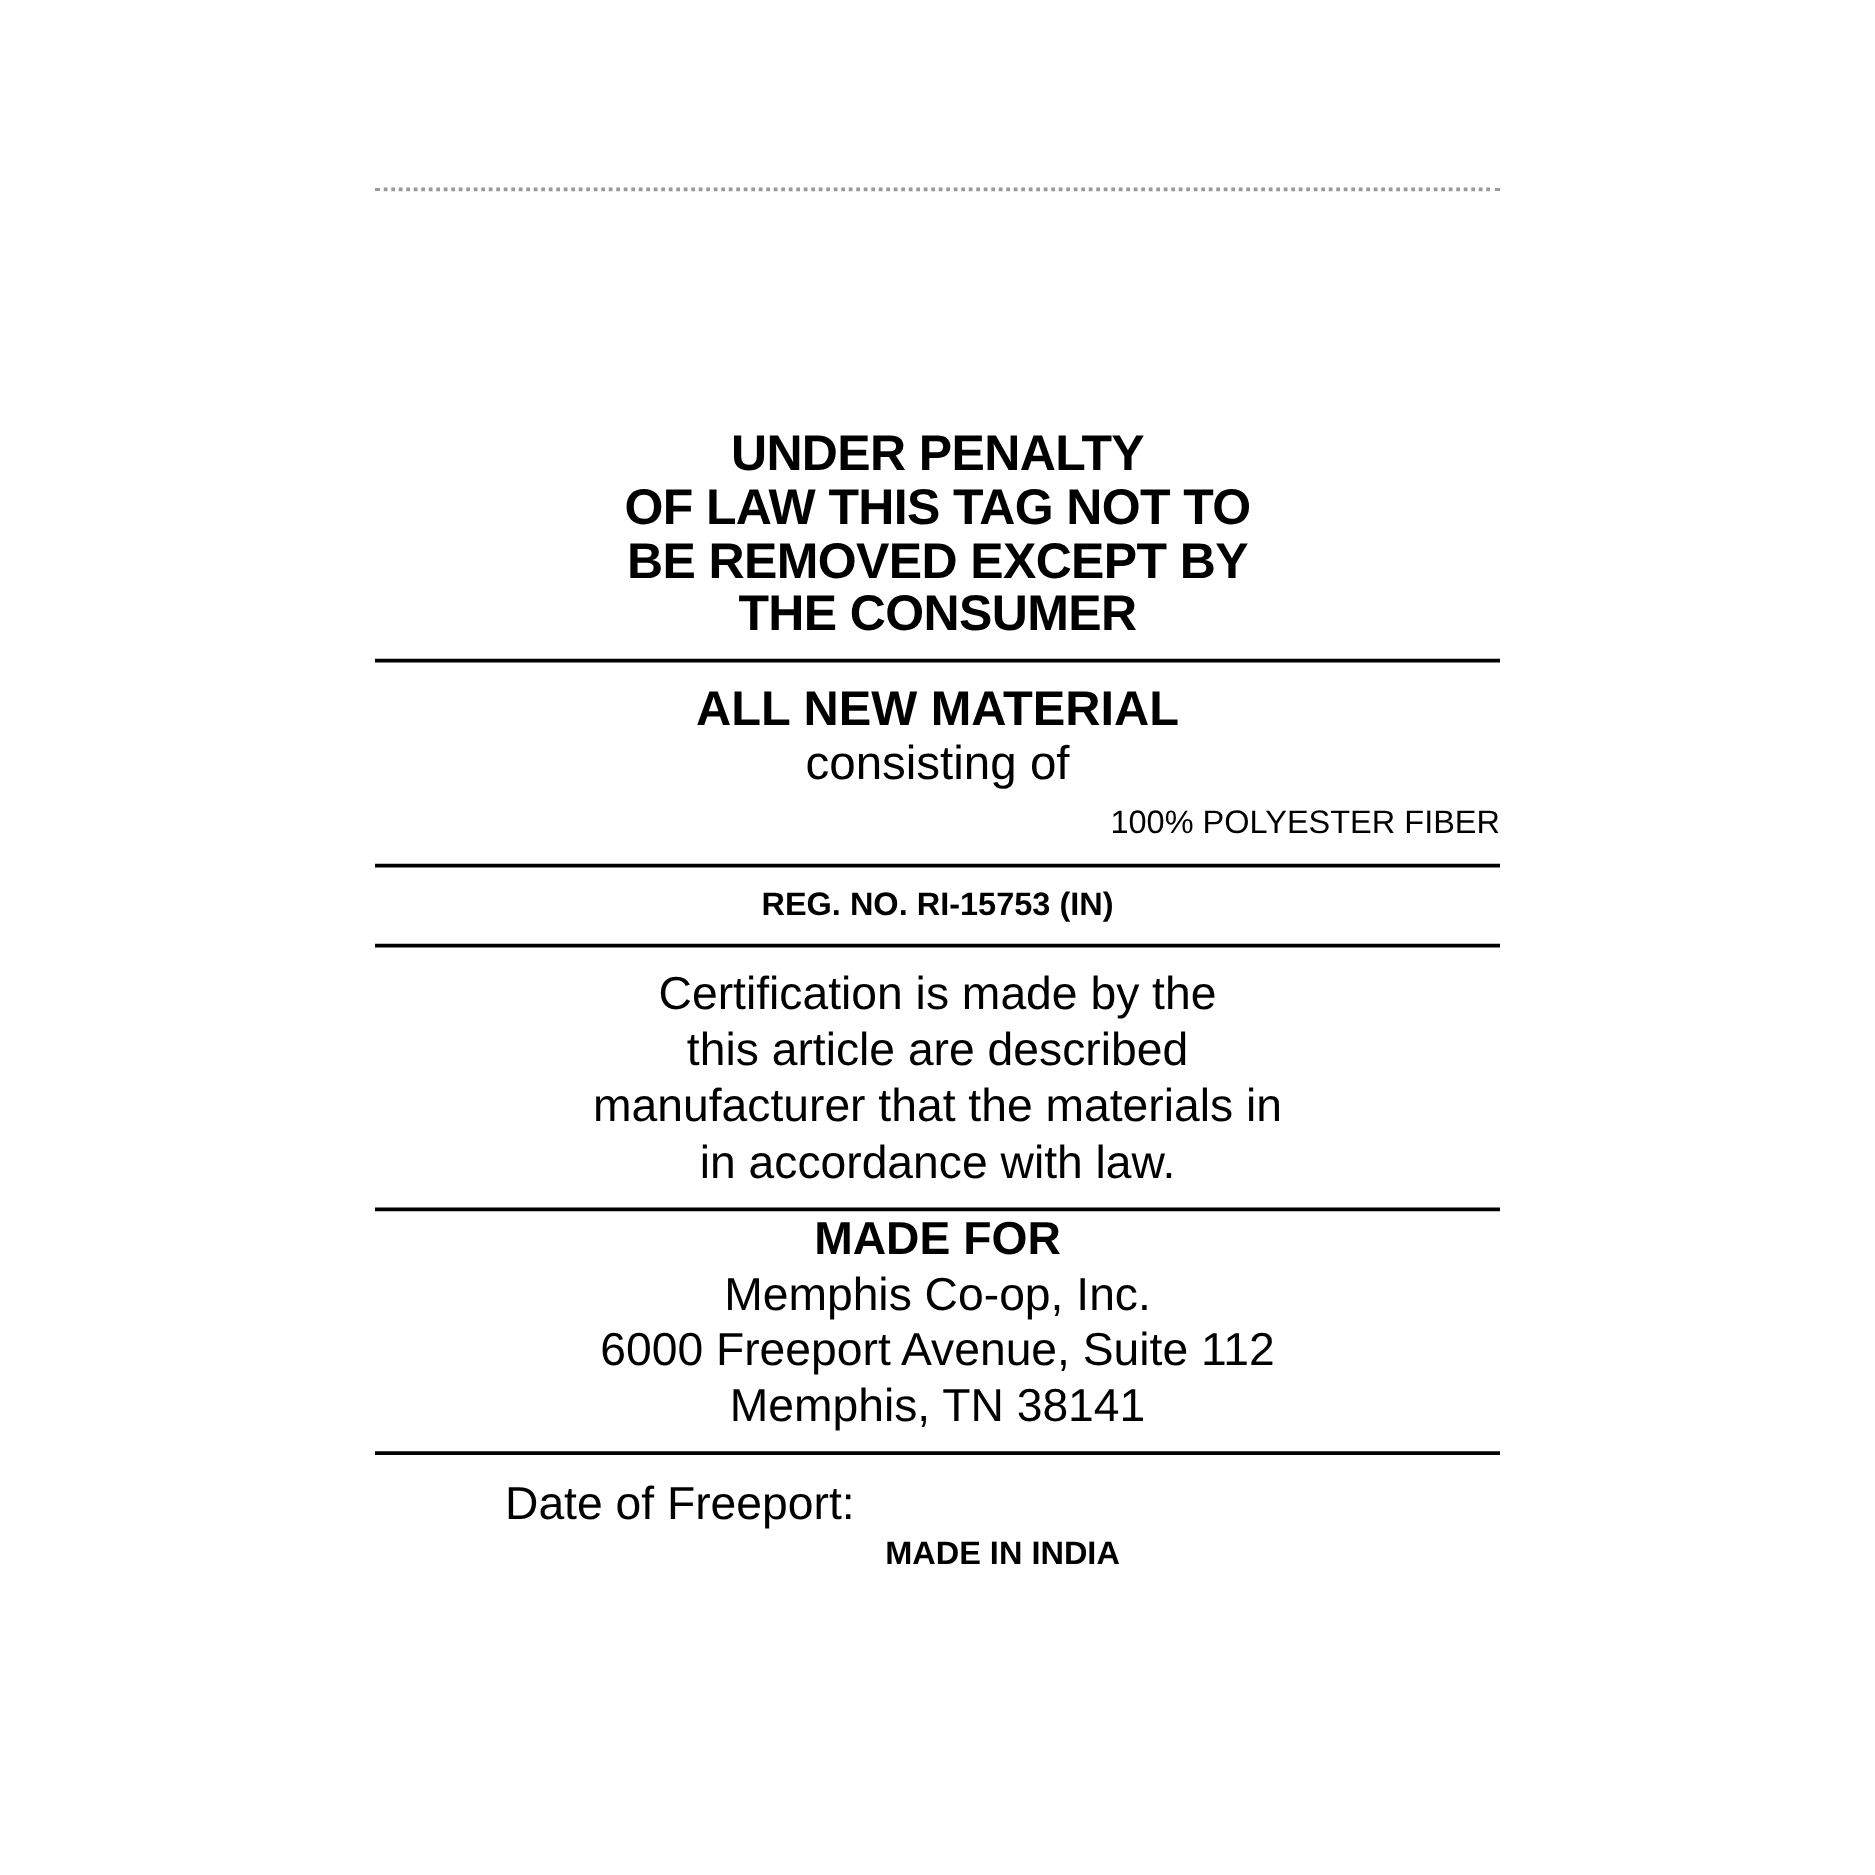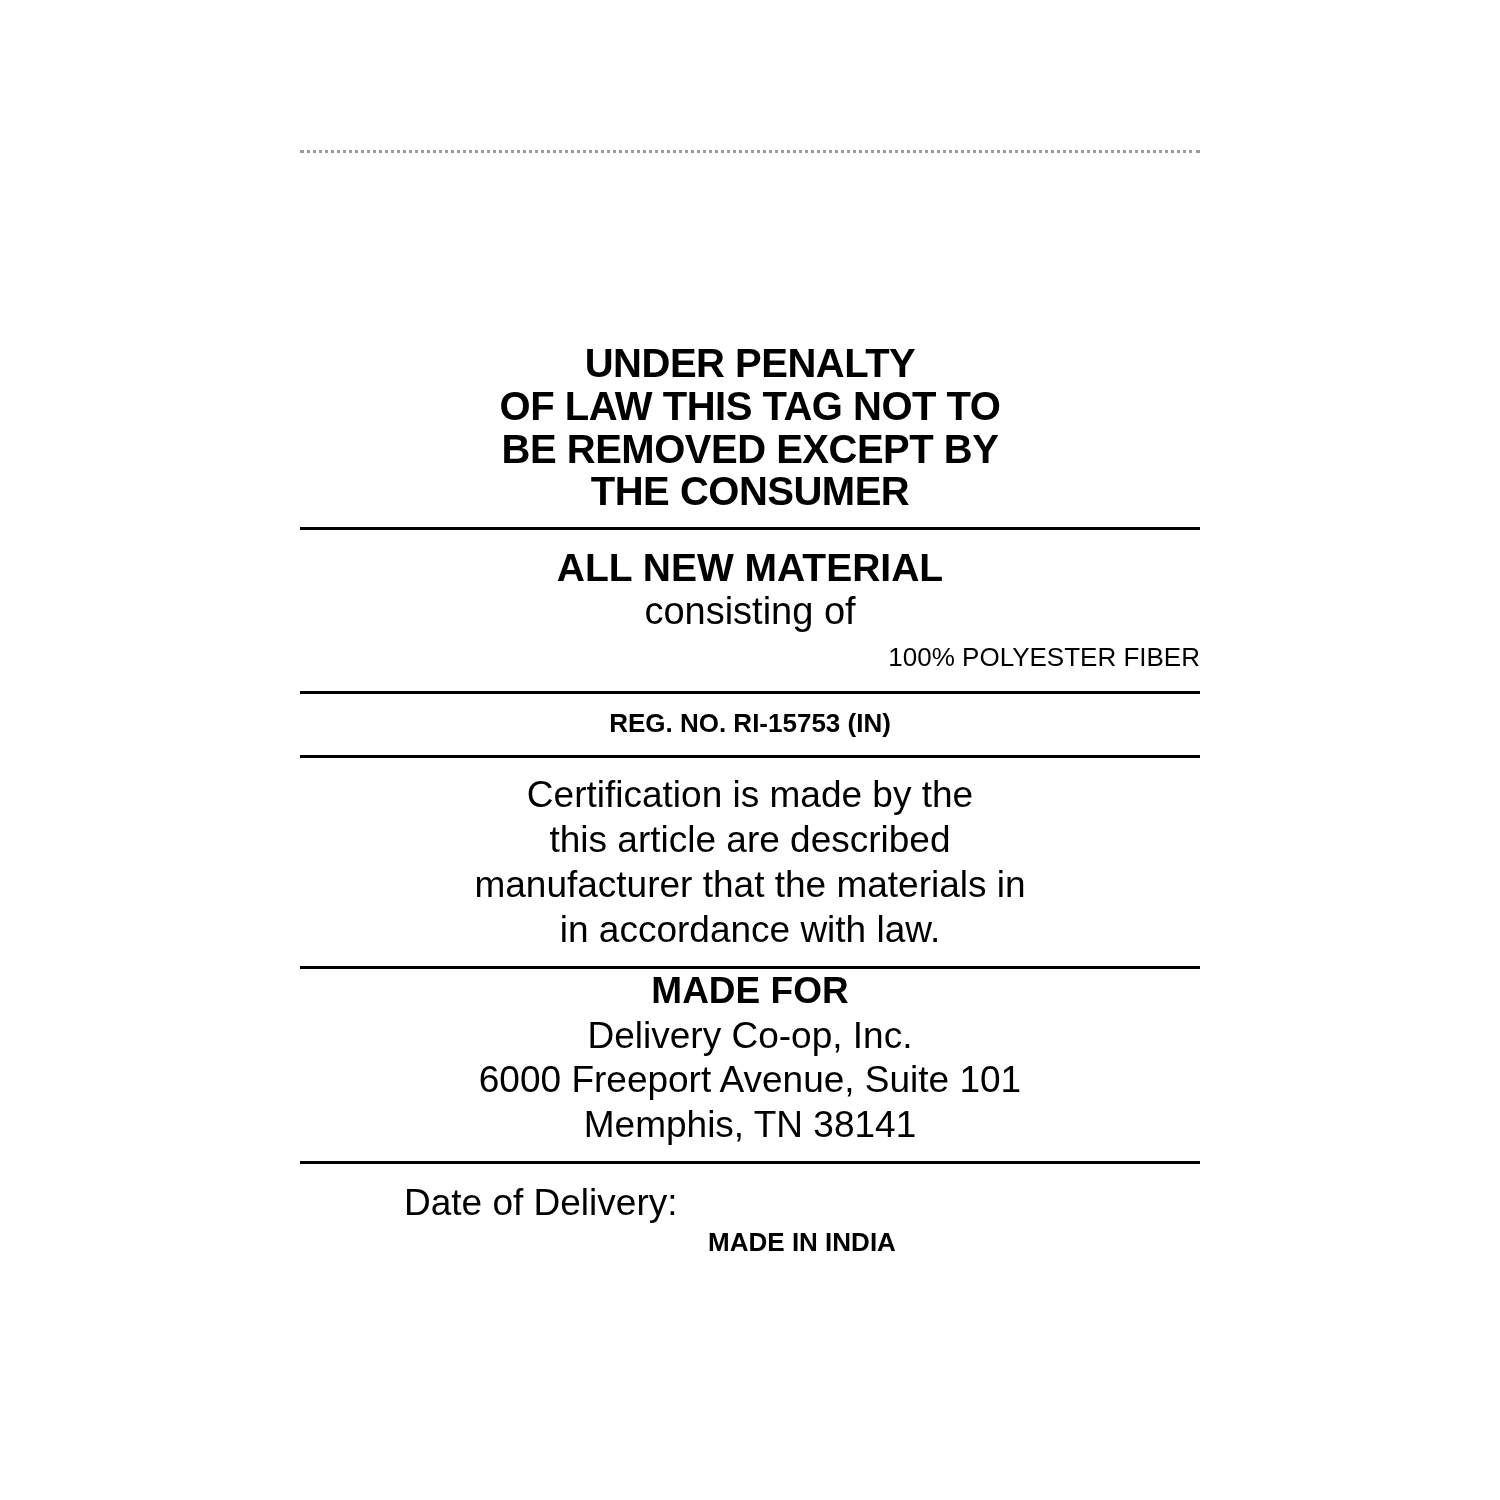--- a/index.html
+++ b/index.html
@@ -161,26 +161,26 @@
       <div>Certification is made by the</div>
       <div>this article are described</div>
       <div>manufacturer that the materials in</div>
       <div>in accordance with law.</div>
     </div>
 
     <hr class="rule">
 
     <div class="made-for-block">
       <div class="made-for-head">MADE FOR</div>
-      <div class="made-for-line">Delivery Co-op, Inc.</div>
-      <div class="made-for-line">6000 Freeport Avenue, Suite 101</div>
+      <div class="made-for-line">Memphis Co-op, Inc.</div>
+      <div class="made-for-line">6000 Freeport Avenue, Suite 112</div>
       <div class="made-for-line">Memphis, TN 38141</div>
     </div>
 
     <hr class="rule">
 
     <div class="delivery-block">
-      <div class="delivery-label">Date of Delivery:</div>
+      <div class="delivery-label">Date of Freeport:</div>
       <div class="made-in">MADE IN INDIA</div>
     </div>
 
   </div>
 </div>
 
 </body></html>

